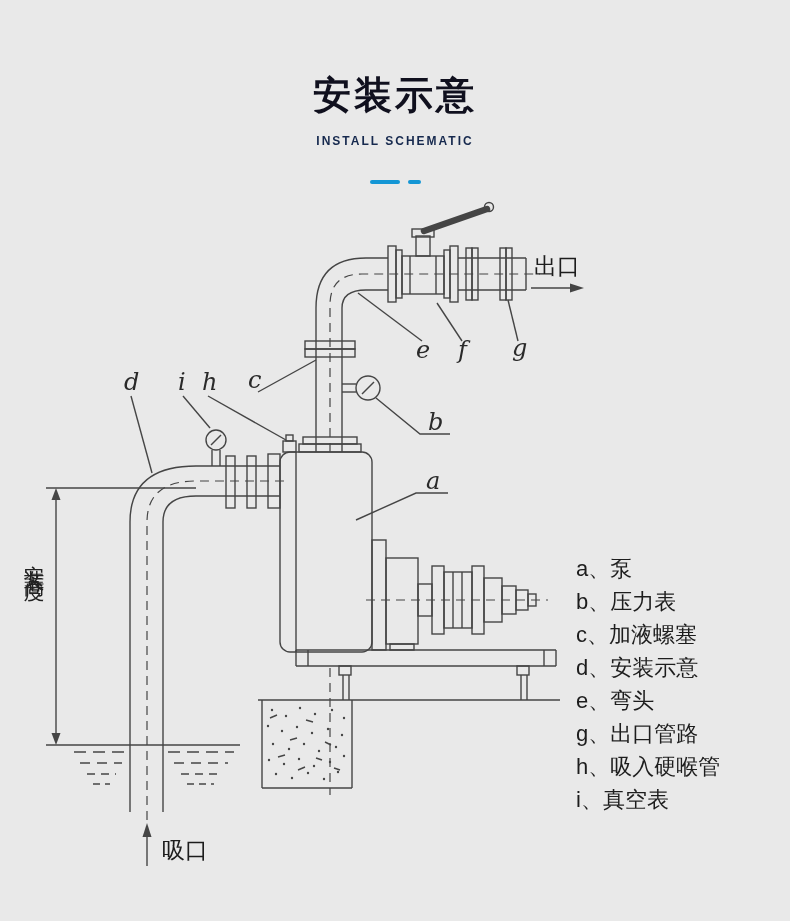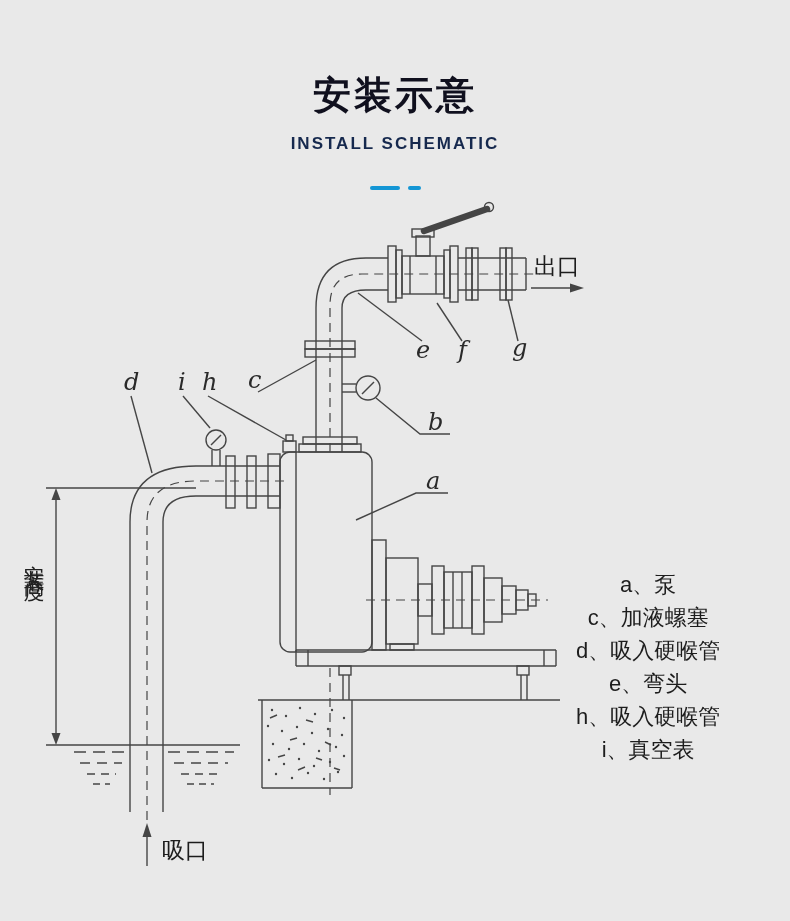--- a/index.html
+++ b/index.html
@@ -9,38 +9,38 @@
     background:#e9e9e9;
     overflow:hidden;
     font-family:"Liberation Sans","DejaVu Sans",sans-serif;
   }
   
   .header{position:absolute;top:70px;left:0;width:100%;text-align:center;}
   .header h1{
     margin:0;font-size:38px;font-weight:800;letter-spacing:3px;color:#10101e;
   }
   .subtitle{
-    margin-top:13px;font-size:17px;font-weight:700;letter-spacing:2px;color:#16294e;
+    margin-top:13px;font-size:12px;font-weight:700;letter-spacing:2px;color:#16294e;
   }
   .accent-dashes{margin-top:24px;height:5px;}
   .accent-dashes .dash{
     display:inline-block;height:4px;background:#1496d5;border-radius:2px;vertical-align:middle;
   }
   .accent-dashes .long{width:30px;margin-right:8px;}
   .accent-dashes .short{width:13px;}
   
   .install-height{
     position:absolute;left:20px;top:548px;
     writing-mode:vertical-lr;text-orientation:upright;
     font-size:21px;letter-spacing:5px;color:#222;font-weight:500;
   }
   
   .legend{
-    position:absolute;left:576px;top:568px;margin:0;padding:0;list-style:none;
-    font-size:22px;line-height:33px;color:#1d1d1d;text-align:center;
+    position:absolute;left:576px;top:552px;margin:0;padding:0;list-style:none;
+    font-size:22px;line-height:33px;color:#1d1d1d;
   }
   
   svg{position:absolute;left:0;top:0;}
   .st path,.st rect,.st circle,.st line,.st polyline{
     fill:none;stroke:#454545;stroke-width:1.4;
   }
   .st .fill{fill:#454545;stroke:none;}
   .st .dashline{stroke-dasharray:9 6;stroke-width:1.2;}
   .st .thick{stroke-width:6.5;stroke-linecap:round;}
   .st text{stroke:none;}
@@ -262,20 +262,22 @@
     <text class="lbl" x="124" y="390">d</text>
     <text class="lbl" x="416" y="358">e</text>
     <text class="lbl" x="458" y="358">f</text>
     <text class="lbl" x="512" y="356">g</text>
     <text class="lbl" x="202" y="390">h</text>
     <text class="lbl" x="178" y="390">i</text>
   </svg>
 
   <ul class="legend">
     <li>a、泵</li>
+    <li>b、压力表</li>
     <li>c、加液螺塞</li>
-    <li>d、吸入硬喉管</li>
+    <li>d、安装示意</li>
     <li>e、弯头</li>
+    <li>g、出口管路</li>
     <li>h、吸入硬喉管</li>
     <li>i、真空表</li>
   </ul>
 
 </div>
 
 </body></html>

